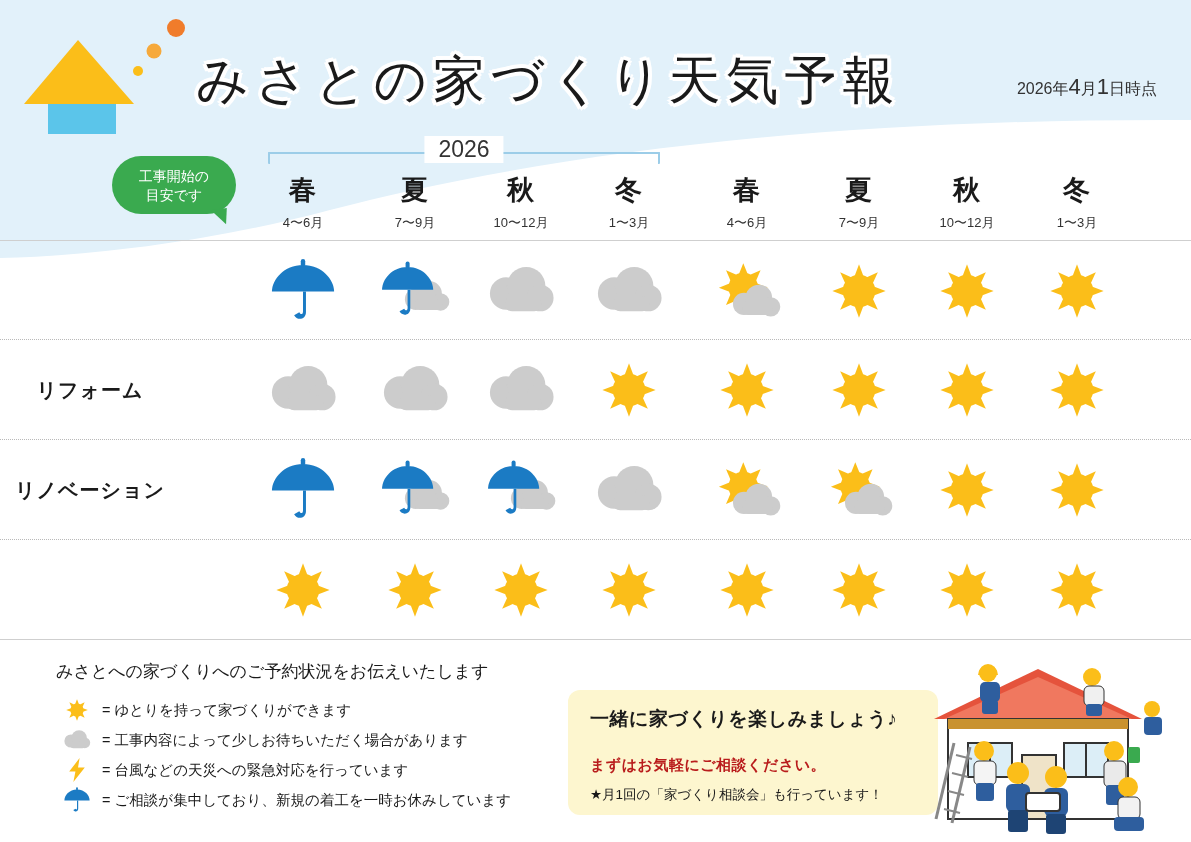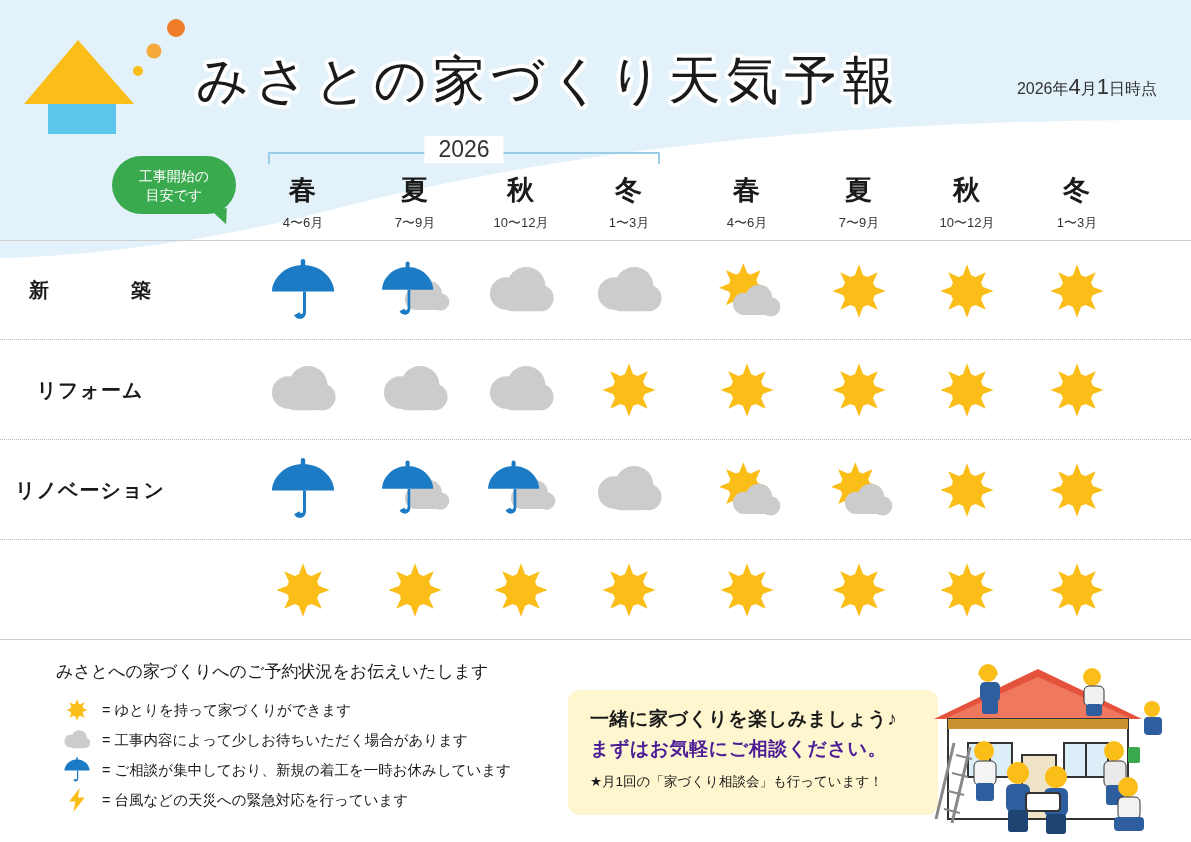--- a/index.html
+++ b/index.html
@@ -133,21 +133,21 @@
   
   .callout {
     position: absolute; left: 568px; top: 690px;
     width: 370px; height: 125px;
     background: #fdf6cf;
     border-radius: 12px;
     padding: 16px 20px 0 22px;
     z-index: 3;
   }
   .callout-l1 { font-size: 19px; font-weight: bold; color: #1a1a1a; letter-spacing: .5px; }
-  .callout-l2 { font-size: 19px; font-weight: bold; color: #4c1d95; letter-spacing: .5px; margin-top: 4px; }
+  .callout-l2 { font-size: 15px; font-weight: bold; color: #b91c1c; letter-spacing: .5px; margin-top: 24px; }
   .callout-l3 { font-size: 13.5px; color: #1a1a1a; margin-top: 11px; }
 
   .illo { position: absolute; right: 10px; bottom: 0; width: 285px; height: 195px; z-index: 4; }
 </style>
 </head>
 <body>
 
 <div class="header-wave">
   <svg width="1191" height="260" viewBox="0 0 1191 260">
     <path d="M0,0 L1191,0 L1191,120 C800,118 520,160 330,210 C210,242 90,256 0,258 Z" fill="#E2F1FA"></path>
@@ -209,21 +209,20 @@
   <div class="season-months">1〜3月</div>
 </div>
 
 <div class="balloon">
   <div>工事開始の</div>
   <div>目安です</div>
 </div>
 
 <div class="grid" id="grid">
     <div class="row">
-      <div class="row-label spaced">新　　築</div>
       <div class="cell" style="left: 248px;">
         <div class="icon-wrap" style="display: flex; align-items: center; justify-content: center;">
           <svg width="74" height="70.3" viewBox="0 0 100 95">
     <g fill="#1B7BC4">
       <path d="M50,12 C24,12 8,32 8,48 L92,48 C92,32 76,12 50,12 Z"></path>
       <path d="M46,48 L54,48 L54,76 C54,86 42,88 38,80 L45,76 C47,80 50,79 50,75 L50,48 Z"></path>
       <rect x="47" y="4" width="6" height="10" rx="3"></rect>
     </g>
     <path d="M8,48 C20,40 30,40 36,48 C42,40 58,40 64,48 C70,40 82,40 92,48" fill="#1B7BC4" opacity="0"></path>
   </svg>
@@ -779,38 +778,38 @@
       <circle cx="57" cy="30" r="26"></circle>
       <circle cx="76" cy="46" r="18"></circle>
       <rect x="28" y="44" width="50" height="20" rx="10"></rect>
     </g>
           </svg>
         </div>
         <div class="legend-text">= 工事内容によって少しお待ちいただく場合があります</div>
       </div>
       <div class="legend-item">
         <div class="legend-ico">
+          <svg width="26" height="26" viewBox="0 0 50 50">
+    <polygon points="30,2 10,28 22,28 18,48 40,20 27,20" fill="#FBBE19"></polygon>
+  </svg>
+        </div>
+        <div class="legend-text">= 台風などの天災への緊急対応を行っています</div>
+      </div>
+      <div class="legend-item">
+        <div class="legend-ico">
           <svg width="30" height="28.5" viewBox="0 0 100 95">
     <g fill="#1B7BC4">
       <path d="M50,12 C24,12 8,32 8,48 L92,48 C92,32 76,12 50,12 Z"></path>
       <path d="M46,48 L54,48 L54,76 C54,86 42,88 38,80 L45,76 C47,80 50,79 50,75 L50,48 Z"></path>
       <rect x="47" y="4" width="6" height="10" rx="3"></rect>
     </g>
     <path d="M8,48 C20,40 30,40 36,48 C42,40 58,40 64,48 C70,40 82,40 92,48" fill="#1B7BC4" opacity="0"></path>
   </svg>
         </div>
         <div class="legend-text">= ご相談が集中しており、新規の着工を一時お休みしています</div>
-      </div>
-      <div class="legend-item">
-        <div class="legend-ico">
-          <svg width="26" height="26" viewBox="0 0 50 50">
-    <polygon points="30,2 10,28 22,28 18,48 40,20 27,20" fill="#FBBE19"></polygon>
-  </svg>
-        </div>
-        <div class="legend-text">= 台風などの天災への緊急対応を行っています</div>
       </div>
     </div>
 </div>
 
 <div class="callout">
   <div class="callout-l1">一緒に家づくりを楽しみましょう♪</div>
   <div class="callout-l2">まずはお気軽にご相談ください。</div>
   <div class="callout-l3">★月1回の「家づくり相談会」も行っています！</div>
 </div>
 

